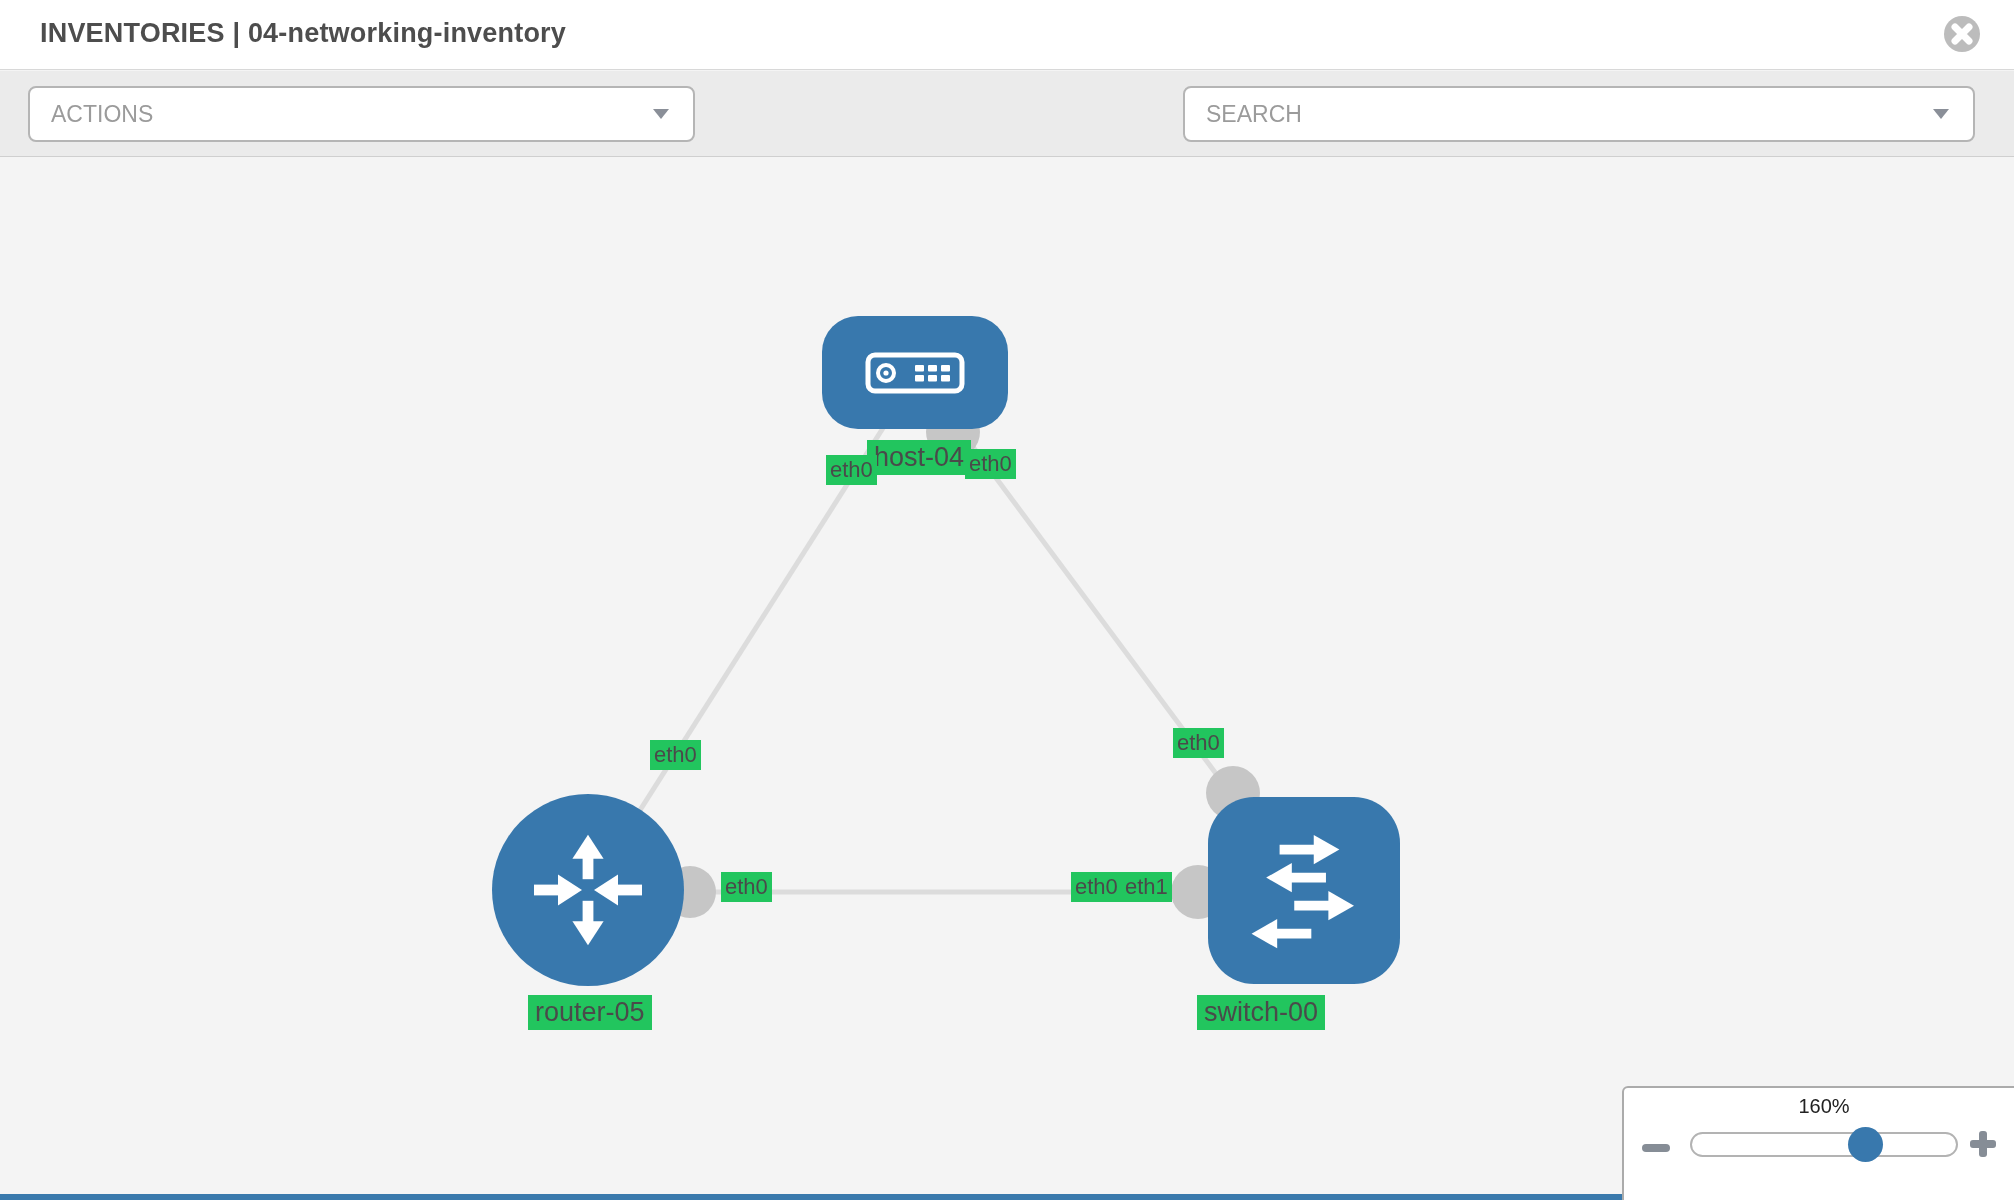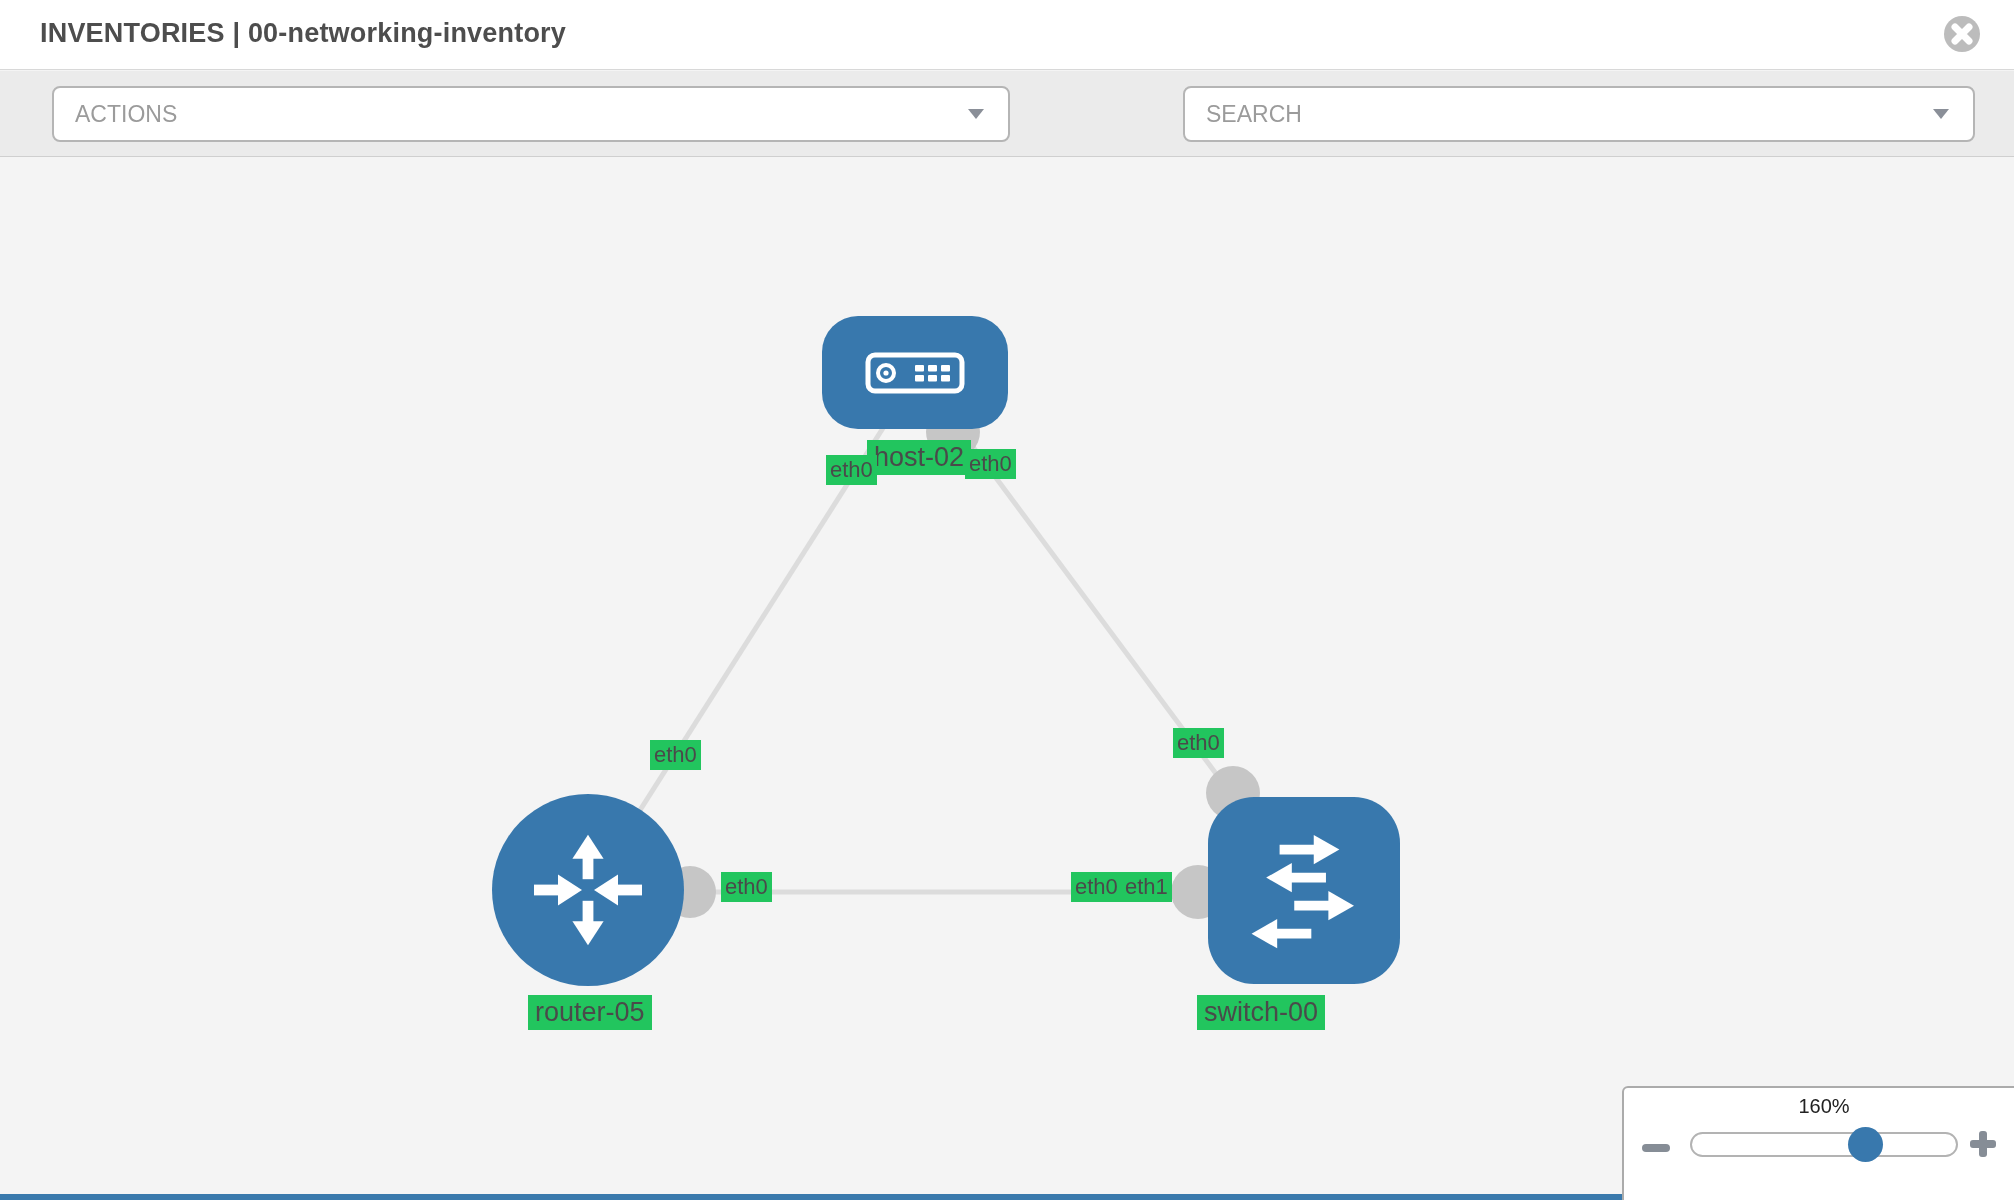--- a/index.html
+++ b/index.html
@@ -7,21 +7,21 @@
   .app { position:relative; width:2014px; height:1200px; background:#f4f4f4; overflow:hidden; }
 
   
   .header { position:absolute; left:0; top:0; width:2014px; height:70px; background:#ffffff; border-bottom:1px solid #d8d8d8; }
   .page-title { position:absolute; left:40px; top:18px; font-size:27px; font-weight:700; color:#4d4d4d; letter-spacing:0.2px; }
   .close-btn { position:absolute; left:1943px; top:15px; width:38px; height:38px; cursor:pointer; }
 
   
   .toolbar { position:absolute; left:0; top:71px; width:2014px; height:86px; background:#ebebeb; border-bottom:1px solid #cfcfcf; }
   .dropdown { position:absolute; top:15px; height:56px; background:#ffffff; border:2px solid #b5b5b5; border-radius:8px; display:flex; align-items:center; justify-content:space-between; padding:0 24px 0 21px; cursor:pointer; }
-  .dd-actions { left:52px; width:958px; }
+  .dd-actions { left:28px; width:667px; }
   .dd-search { left:1183px; width:792px;gap:15px; }
   .dd-text { font-size:23px; color:#9b9b9b; }
   .chevron { width:0; height:0; border-left:8px solid transparent; border-right:8px solid transparent; border-top:10px solid #8a8f98; }
   .tool-icon { position:absolute; top:95px; width:36px; height:36px; cursor:pointer; }
   .tool-wrench { left:1046px; }
   .tool-key { left:1117px; }
 
   
   .canvas { position:absolute; left:0; top:158px; width:2014px; height:1042px; background:#f4f4f4; }
   .links-svg { position:absolute; left:0; top:0; width:2014px; height:1042px; }
@@ -57,21 +57,21 @@
   .zoom-plus::after  { content:""; position:absolute; left:9px; top:0; width:8px; height:26px; border-radius:3px; background:#868d96; }
 
   .footer-strip { position:absolute; left:0; top:1036px; width:1622px; height:6px; background:#3a79ac; }
 </style>
 </head>
 <body>
 
 <div class="app">
 
   <div class="header">
-    <div class="page-title">INVENTORIES | 00-networking-inventory</div>
+    <div class="page-title">INVENTORIES | 04-networking-inventory</div>
     <div class="close-btn">
       <svg width="38" height="38" viewBox="0 0 38 38">
         <circle cx="19" cy="19" r="18" fill="#bcbcbc"></circle>
         <path d="M12 12 L26 26 M26 12 L12 26" stroke="#ffffff" stroke-width="7" stroke-linecap="round"></path>
       </svg>
     </div>
   </div>
 
   <div class="toolbar">
     <div class="dropdown dd-actions">
@@ -150,21 +150,21 @@
           <line x1="68" y1="39" x2="36" y2="39"></line>
             <polygon points="19,39 40,27 40,51" stroke="none"></polygon>
           <line x1="42" y1="62" x2="74" y2="62"></line>
             <polygon points="91,62 70,50 70,74" stroke="none"></polygon>
           <line x1="56" y1="85" x2="24" y2="85"></line>
             <polygon points="7,85 28,73 28,97" stroke="none"></polygon>
         </g>
       </svg>
     </div>
 
-    <div class="canvas-label node-label lbl-host">host-02</div>
+    <div class="canvas-label node-label lbl-host">host-04</div>
     <div class="canvas-label node-label lbl-router">router-05</div>
     <div class="canvas-label node-label lbl-switch">switch-00</div>
 
     <div class="canvas-label if-label if-host-left">eth0</div>
     <div class="canvas-label if-label if-host-right">eth0</div>
     <div class="canvas-label if-label if-router-up">eth0</div>
     <div class="canvas-label if-label if-switch-up">eth0</div>
     <div class="canvas-label if-label if-router-lan">eth0</div>
     <div class="canvas-label if-label if-switch-lan-back">eth0</div>
     <div class="canvas-label if-label if-switch-lan-front">eth1</div>

